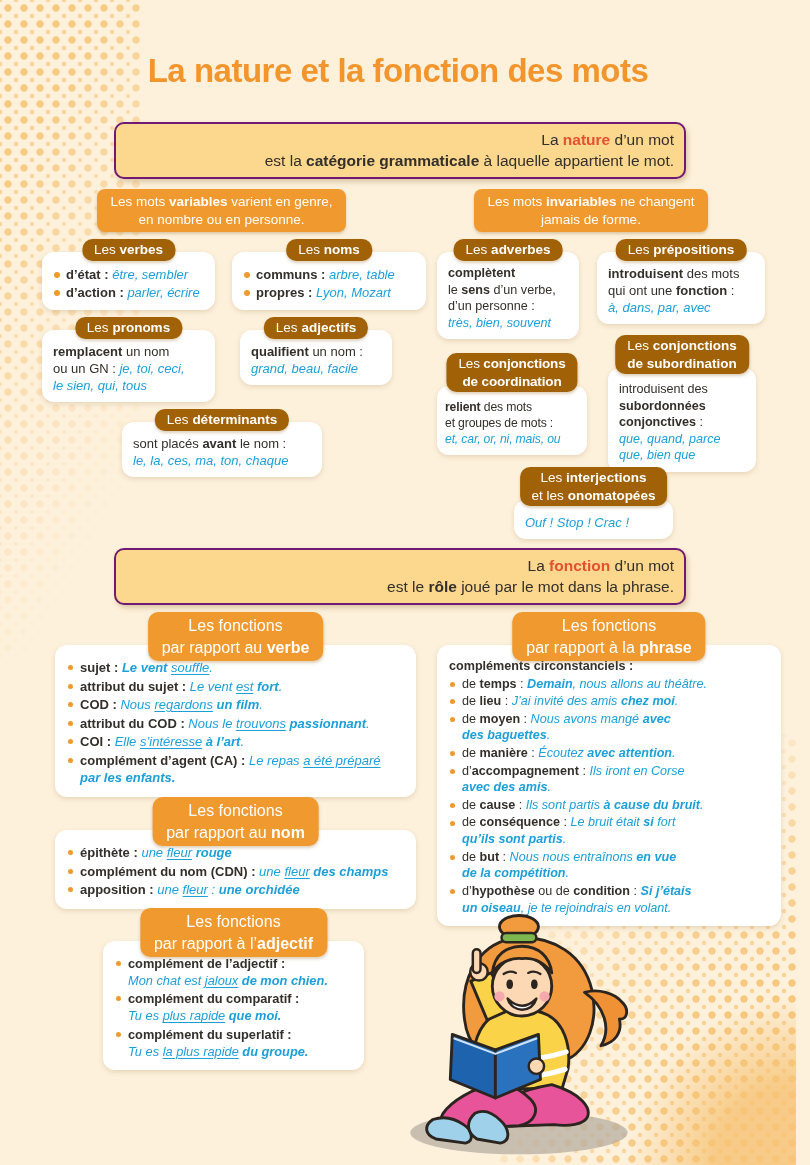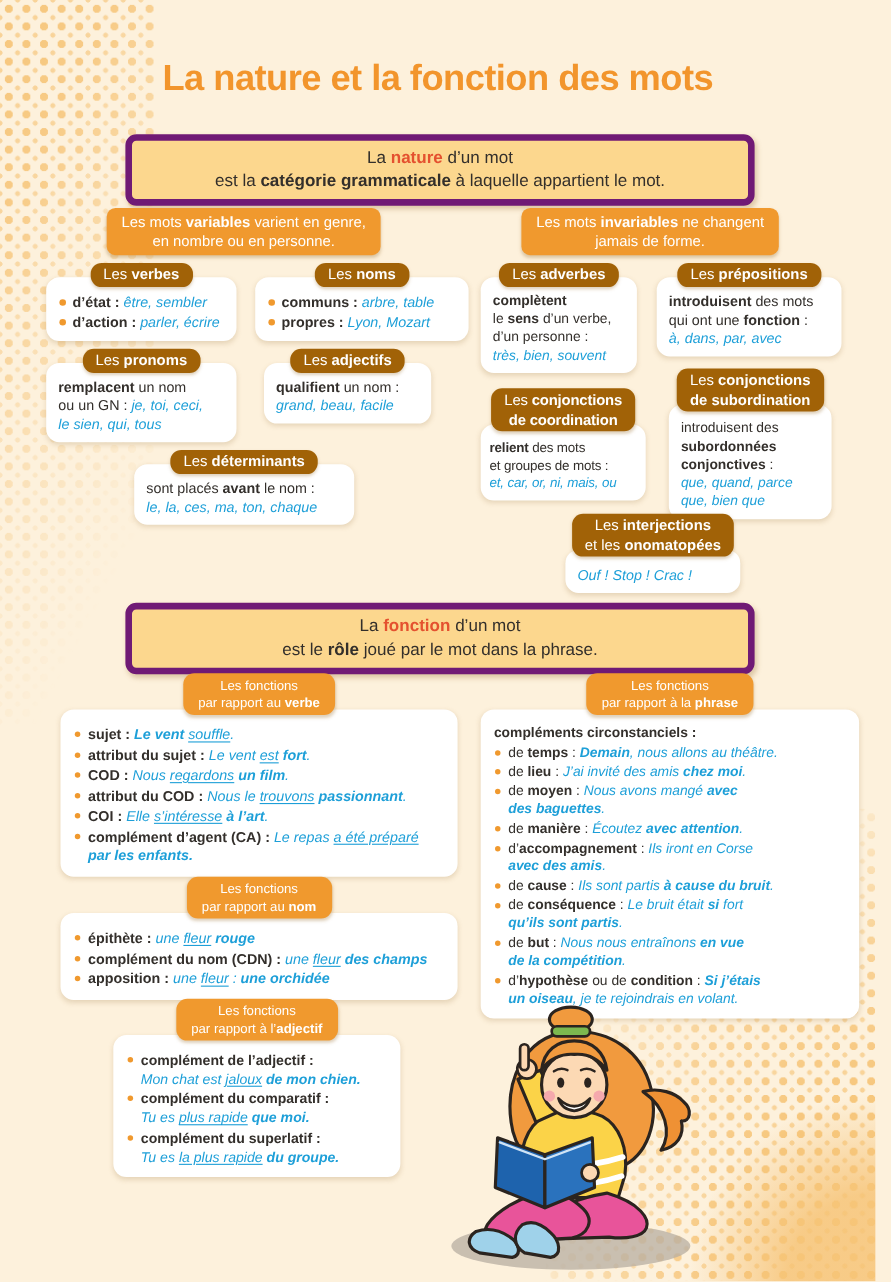--- a/index.html
+++ b/index.html
@@ -17,22 +17,22 @@
     mask-image:linear-gradient(118deg,#000 0%,rgba(0,0,0,.9) 22%,rgba(0,0,0,.35) 52%,transparent 78%);}
   .dots-br{right:0;bottom:0;width:300px;height:430px;
     -webkit-mask-image:radial-gradient(ellipse at 100% 100%,#000 28%,rgba(0,0,0,.7) 52%,rgba(0,0,0,.22) 70%,transparent 86%);
     mask-image:radial-gradient(ellipse at 100% 100%,#000 28%,rgba(0,0,0,.7) 52%,rgba(0,0,0,.22) 70%,transparent 86%);}
   .corner-tint{position:absolute;right:0;bottom:0;width:220px;height:220px;pointer-events:none;
     background:radial-gradient(circle at 100% 100%, rgba(247,199,126,.9) 0 80px, rgba(247,199,126,0) 170px);}
 
   .page-title{position:absolute;left:0;right:0;top:52px;text-align:center;
     font-size:33px;font-weight:800;letter-spacing:-.5px;color:#f2952c;}
 
-  .banner{position:absolute;box-sizing:border-box;background:#fcd78e;border:6px solid #701a75;
-    border-radius:10px;padding:5px 10px;text-align:center;font-size:15.5px;line-height:1.38;
+  .banner{position:absolute;box-sizing:border-box;background:#fcd78e;border:2px solid #701a75;
+    border-radius:10px;padding:5px 10px;text-align:right;font-size:15.5px;line-height:1.38;
     box-shadow:2px 3px 5px rgba(160,120,60,.35);}
 
   .pill{position:absolute;box-sizing:border-box;background:#f0992e;color:#fff;border-radius:8px;
     padding:4px 4px;text-align:center;font-size:13.5px;line-height:1.3;
     box-shadow:0 2px 3px rgba(160,120,60,.35);}
 
   .card{position:absolute;box-sizing:border-box;background:#fff;border-radius:12px;
     padding:13px 11px 8px;font-size:13px;line-height:1.32;
     box-shadow:0 2px 5px rgba(150,115,60,.22);}
   .card.narrow{font-size:12.6px;}
@@ -41,21 +41,21 @@
     border-radius:10px;padding:2px 12px;text-align:center;white-space:nowrap;font-size:13.5px;line-height:1.3;
     box-shadow:0 2px 3px rgba(160,120,60,.35);}
   .clabel.two{top:-33px;}
 
   .fbox{position:absolute;box-sizing:border-box;background:#fff;border-radius:12px;
     padding:13px 12px 9px;font-size:13px;line-height:1.35;
     box-shadow:0 2px 5px rgba(150,115,60,.22);}
   .fbox.phrase{font-size:12.6px;line-height:1.32;}
   .fbox.adj{font-size:12.8px;line-height:1.34;}
   .flabel{position:absolute;top:-33px;left:50%;transform:translateX(-50%);background:#f0992e;color:#fff;
-    border-radius:10px;padding:3px 14px;text-align:center;white-space:nowrap;font-size:12px;line-height:1.35;
+    border-radius:10px;padding:3px 14px;text-align:center;white-space:nowrap;font-size:16px;line-height:1.35;
     box-shadow:0 2px 3px rgba(160,120,60,.35);}
 
   ul{margin:0;padding:0;list-style:none;}
   li{position:relative;padding-left:13px;margin:1px 0;}
   li::before{content:'';position:absolute;left:1px;top:.48em;width:6px;height:6px;border-radius:50%;background:#f0992e;}
   .fbox li::before{width:5px;height:5px;}
   .intro-line{margin-bottom:1px;}
 
   
   .t-b{font-weight:700;}

